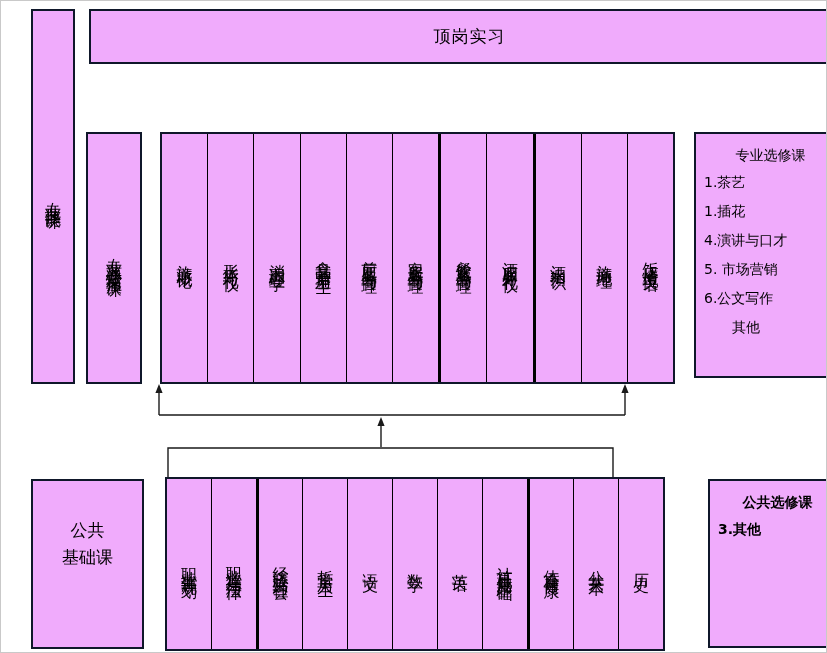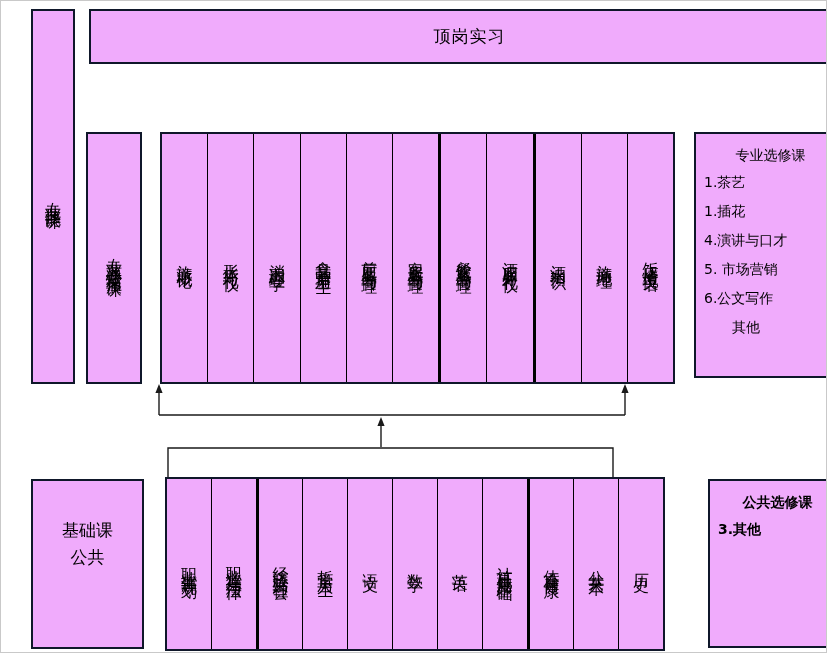--- a/index.html
+++ b/index.html
@@ -109,22 +109,22 @@
       <div class="item">1.茶艺</div>
       <div class="item">1.插花</div>
       <div class="item">4.演讲与口才</div>
       <div class="item">5. 市场营销</div>
       <div class="item">6.公文写作</div>
       <div class="item indented">其他</div>
     </div>
   </div>
 
   <div class="box twoline" style="left:4px;top:478px;width:113px;height:170px;">
+    <div>公共</div>
     <div>基础课</div>
-    <div>公共</div>
   </div>
 
   <div class="box group" style="left:138px;top:476px;width:500px;height:174px;">
     <div class="col">
       <span class="vlabel">职业生涯规划</span>
     </div>
     <div class="col">
       <span class="vlabel">职业道德与法律</span>
     </div>
     <div class="col thick">

